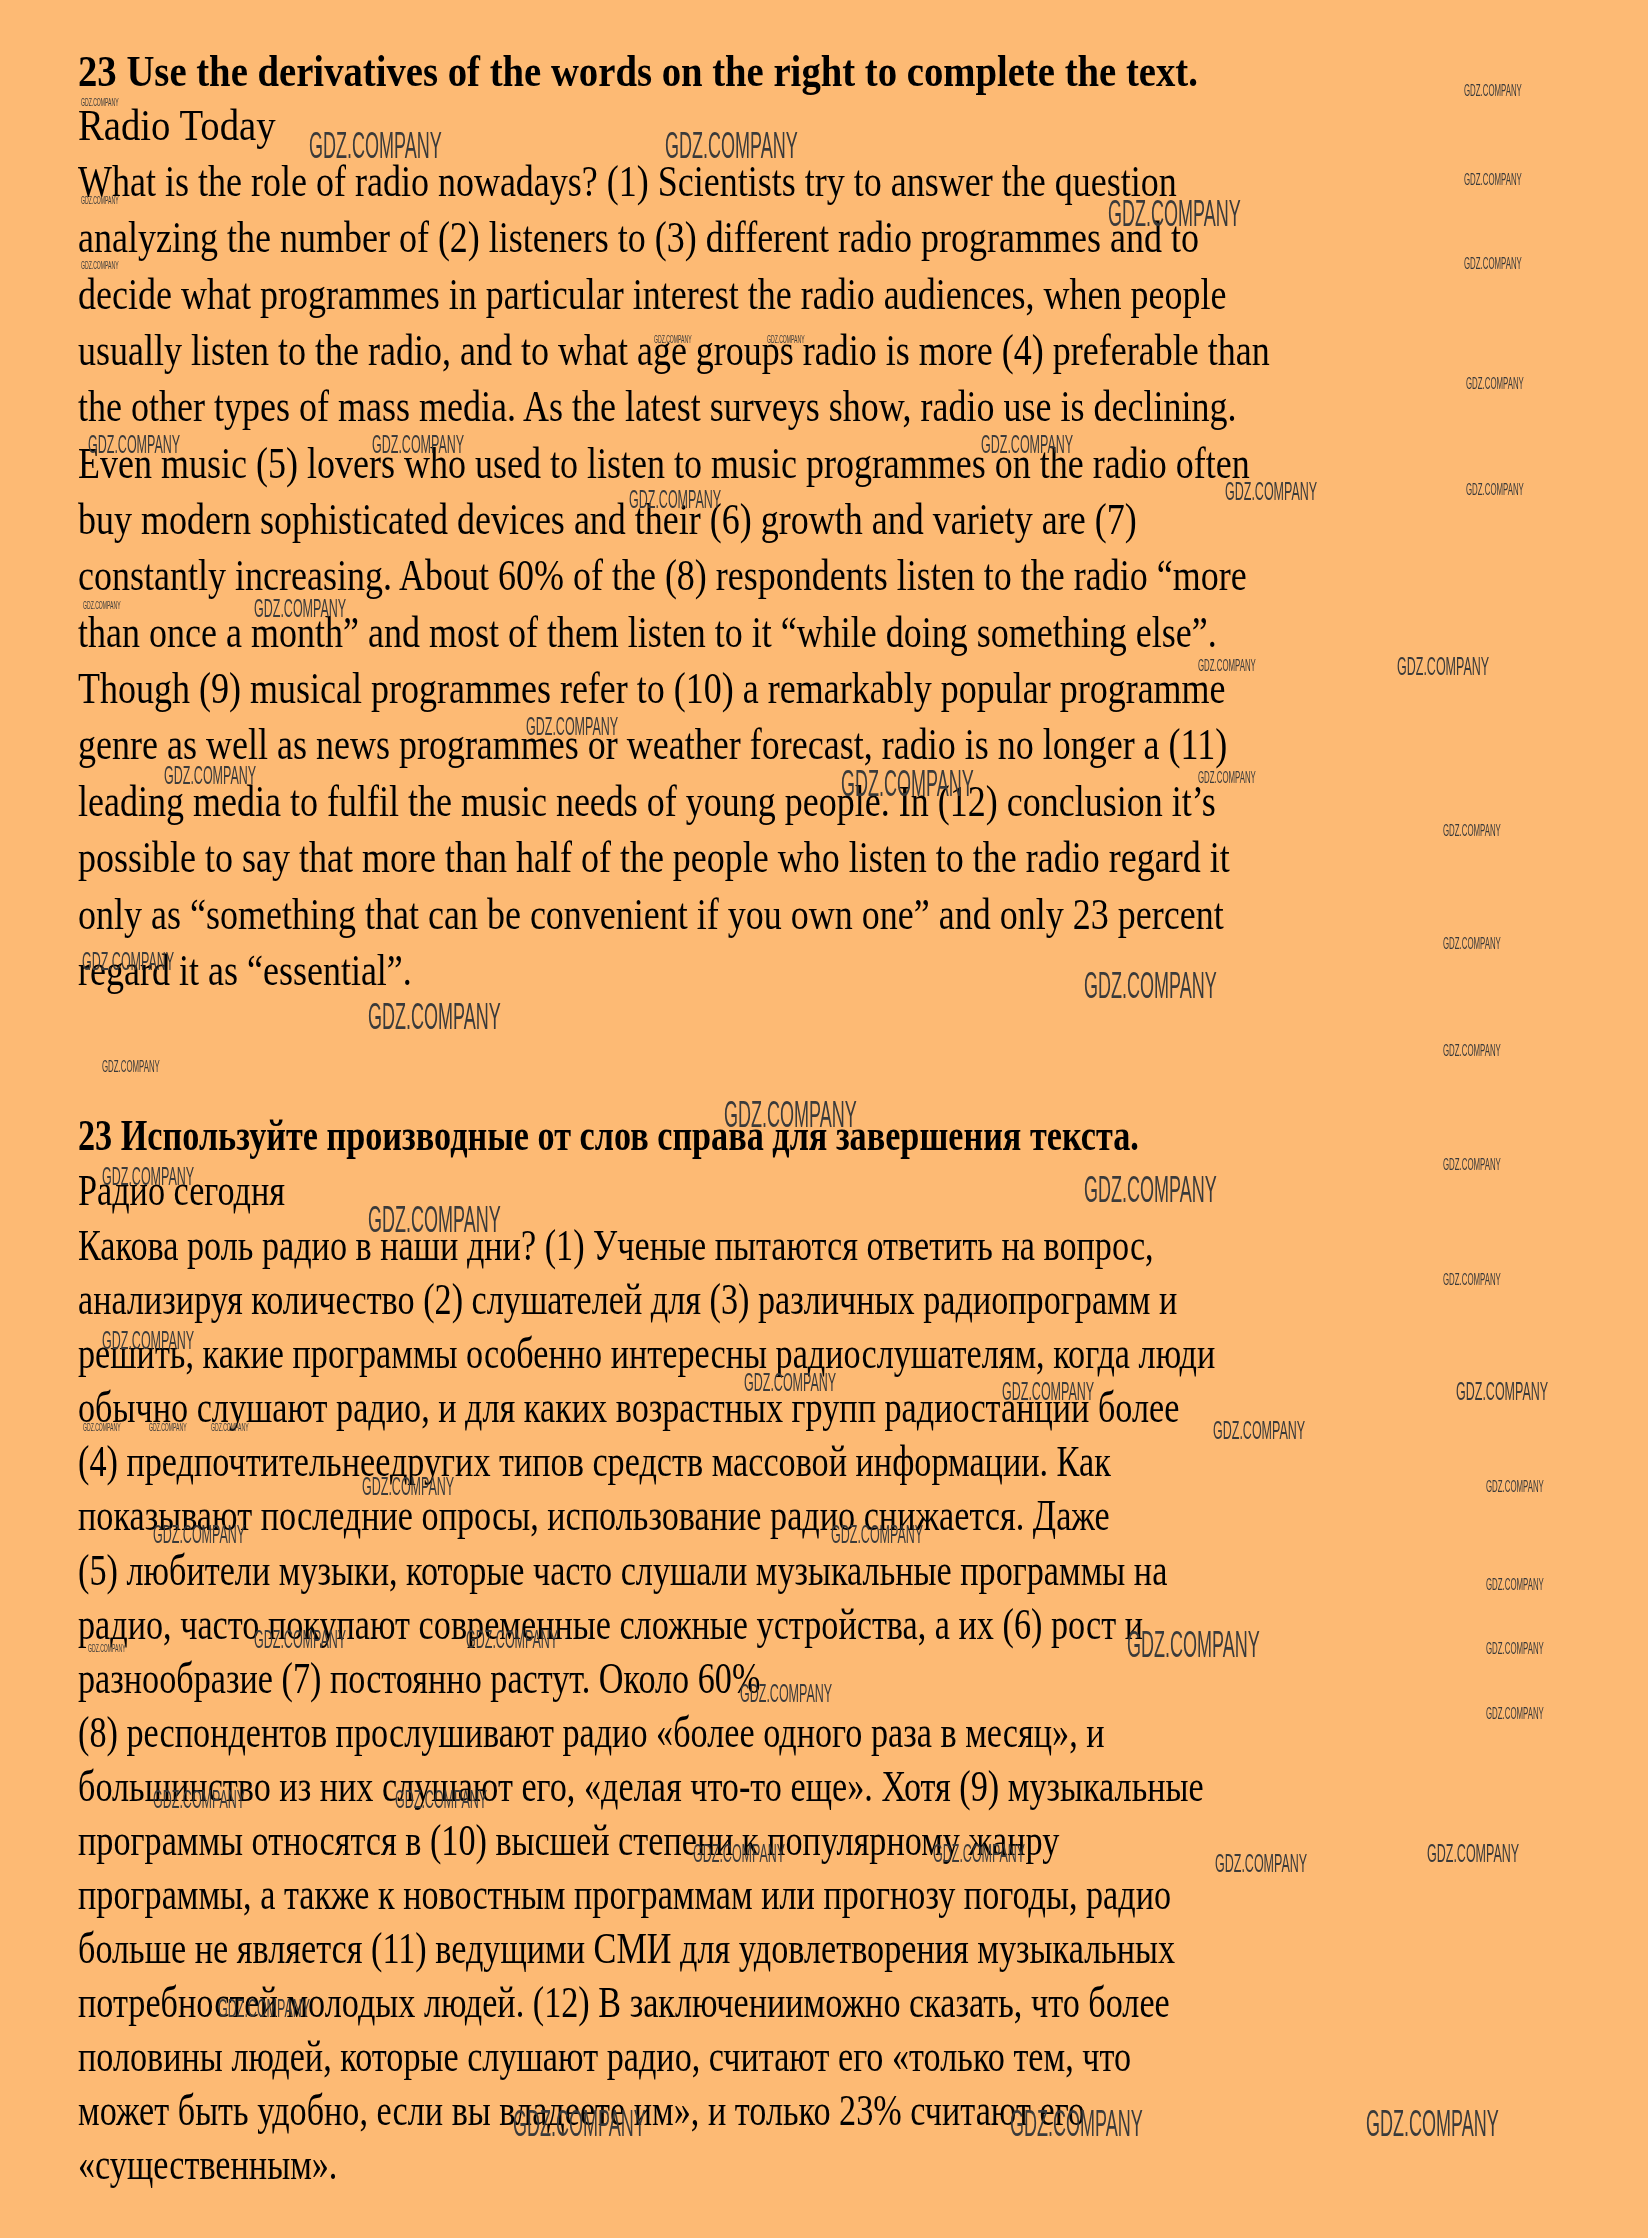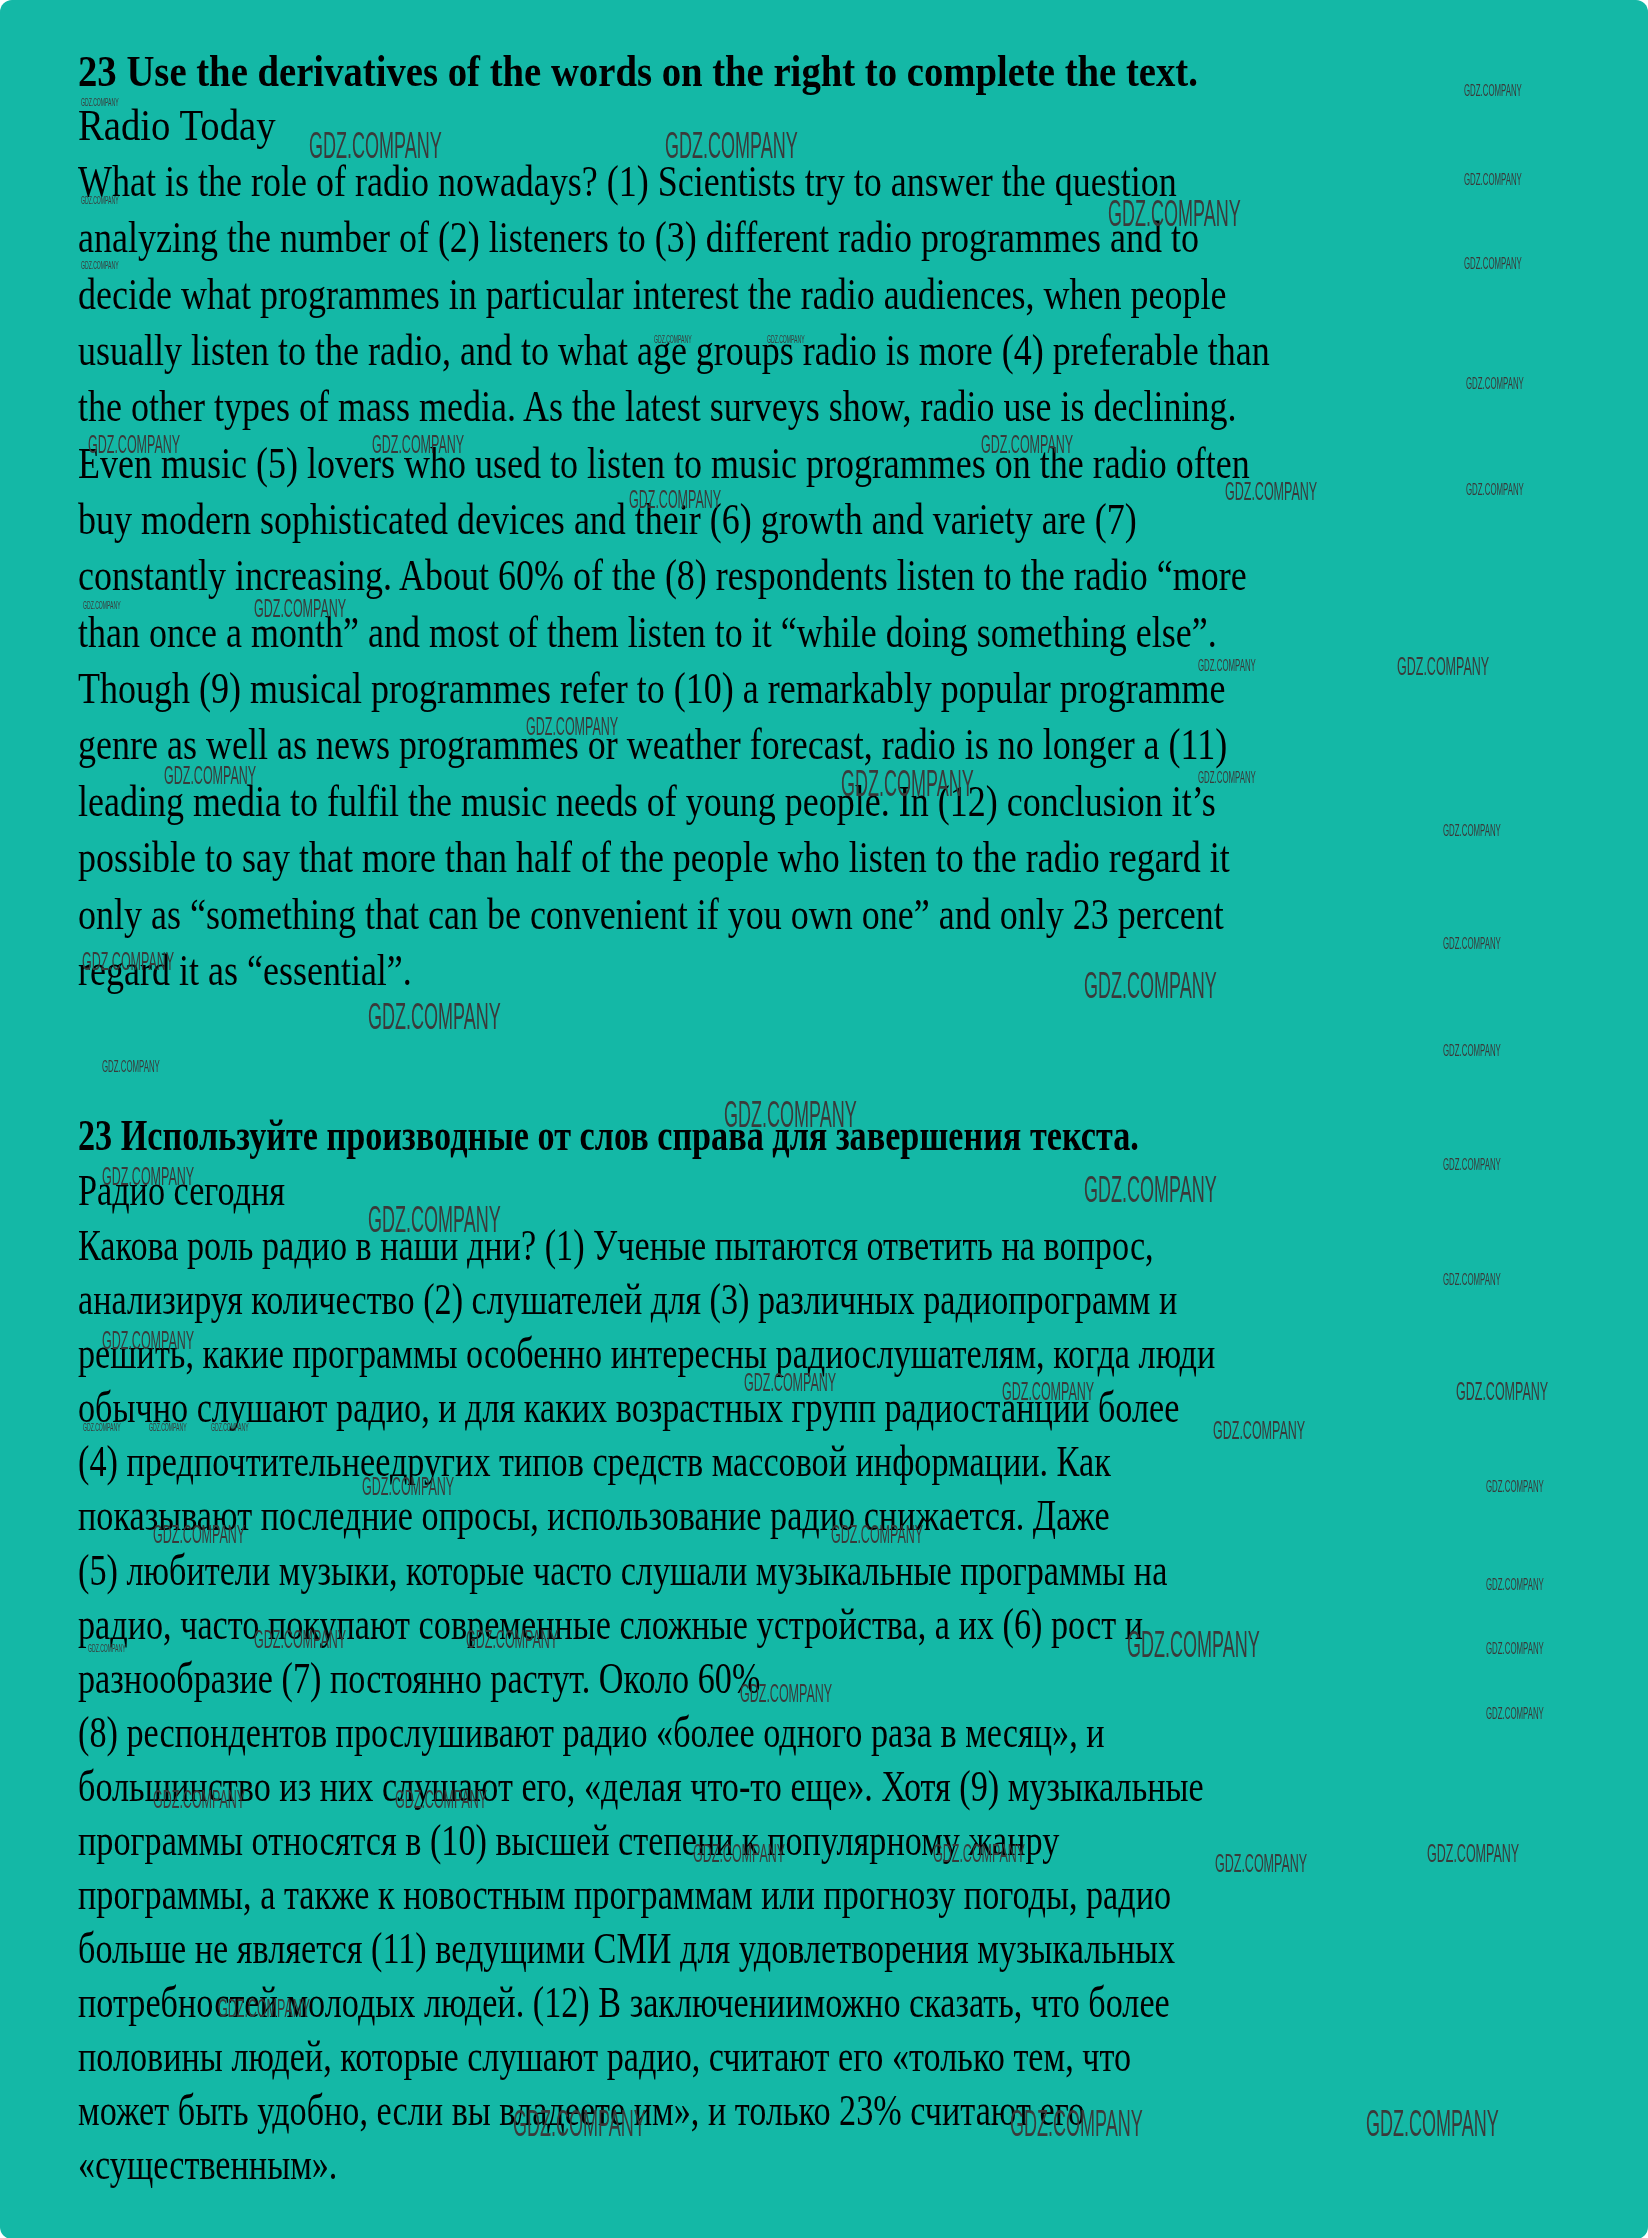--- a/index.html
+++ b/index.html
@@ -1,17 +1,17 @@
 <!DOCTYPE html>
 <html style="font-size:12.5px"><head>
 <meta charset="utf-8">
 <style>
   html, body { margin: 0; padding: 0; background: #ffffff; }
   body { width: 1648px; height: 2239px; position: relative; overflow: hidden; }
-  .page { position: absolute; left: 0; top: 0; width: 1648px; height: 2239px; background: #14b8a6; border-radius: 12px; }
+  .page { position: absolute; left: 0; top: 0; width: 1648px; height: 2239px; background: #fdba74; }
   .line {
     position: absolute; left: 78px; white-space: nowrap;
     font-family: "Liberation Serif", serif; font-size: 45px; line-height: 45px; color: #000;
     transform-origin: 0 0;
   }
   .heading { font-weight: bold; }
   .wm {
     position: absolute; white-space: nowrap;
     font-family: "Liberation Sans", sans-serif; font-weight: normal; color: #3a3a3a;
     transform-origin: 0 0; letter-spacing: 0;

